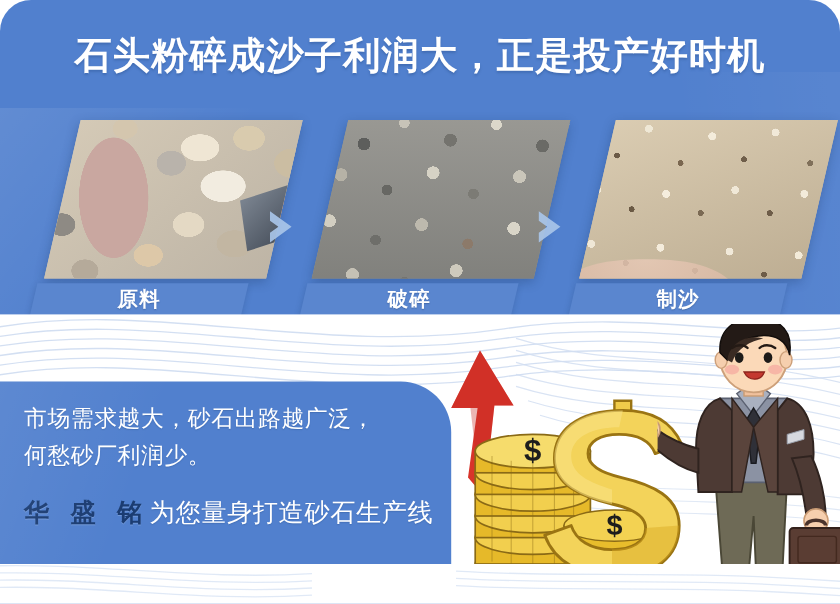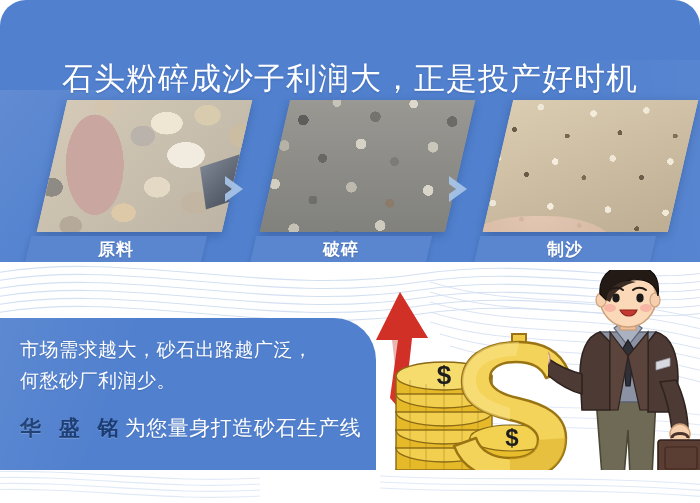--- a/index.html
+++ b/index.html
@@ -33,26 +33,25 @@
     transform:skewX(-14deg);
     pointer-events:none;
   }
 
   
   .headline{
     position:absolute;left:0;top:26px;width:700px;
     text-align:center;
     color:#ffffff;
     font-size:31px;
-    font-weight:normal;
+    font-weight:bold;
     letter-spacing:1px;
     line-height:42px;
     text-shadow:0 1px 2px rgba(26,58,110,.28);
     white-space:nowrap;
-    margin-top:32px;
   }
 
   
   .panel{
     position:absolute;top:100px;width:185px;height:132px;
     transform:skewX(-13deg);
     overflow:hidden;
     box-shadow:0 3px 9px rgba(20,45,90,.30);
   }
   .panel .photo{

